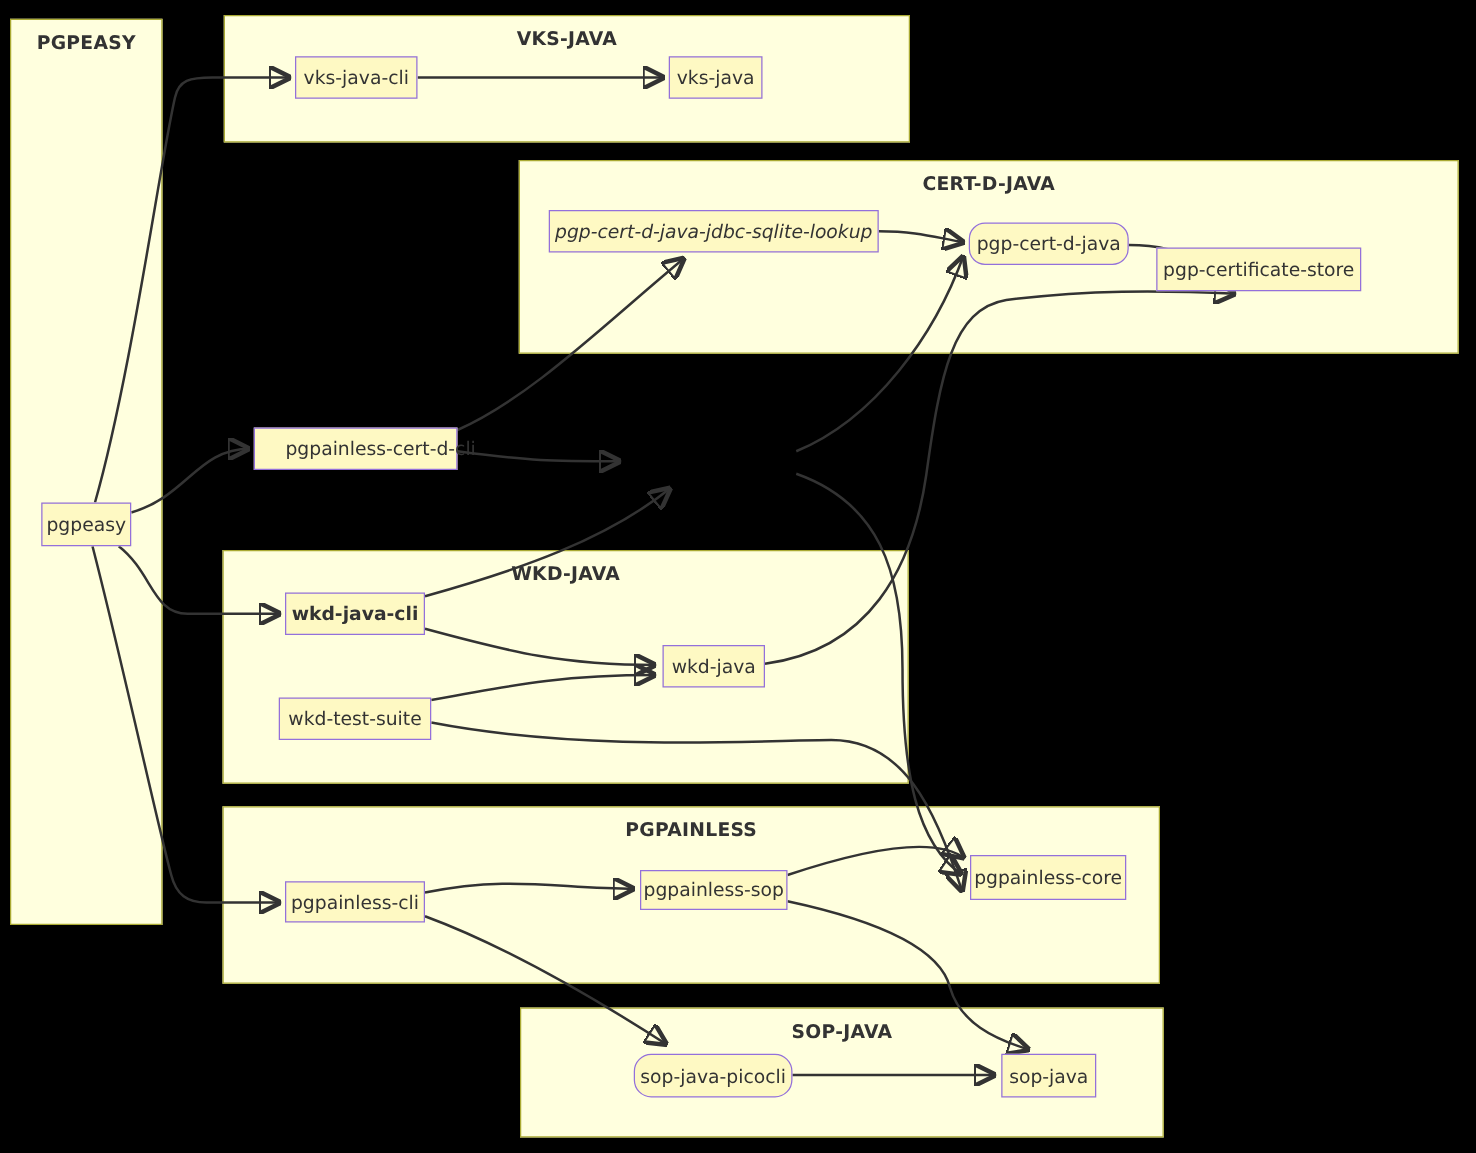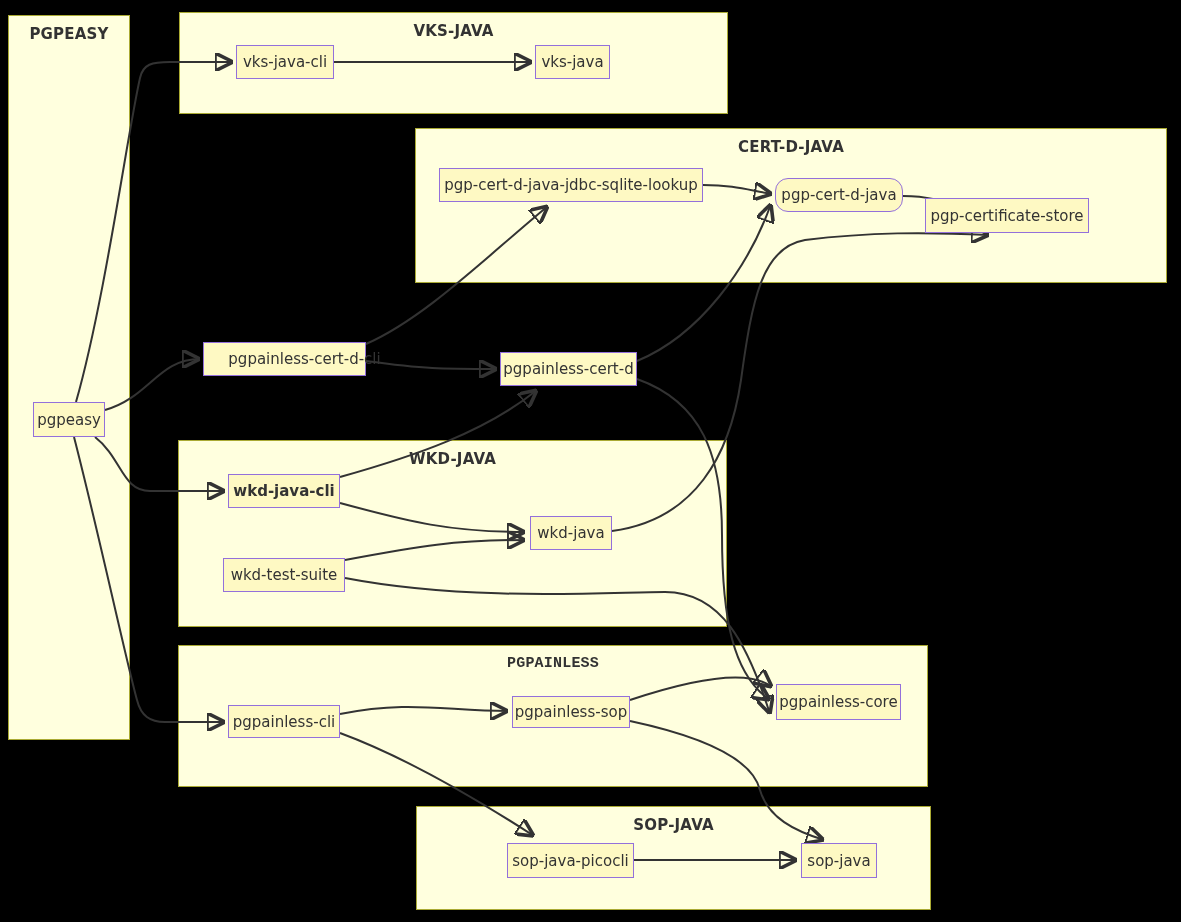--- a/index.html
+++ b/index.html
@@ -32,21 +32,21 @@
   </div>
   <div class="group" style="left:179px;top:12px;width:549px;height:102px;">
     <div class="group-title">VKS-JAVA</div>
   </div>
   <div class="group" style="left:415px;top:128px;width:752px;height:155px;">
     <div class="group-title">CERT-D-JAVA</div>
   </div>
   <div class="group" style="left:178px;top:440px;width:549px;height:187px;">
     <div class="group-title">WKD-JAVA</div>
   </div>
-  <div class="group" style="left:178px;top:645px;width:750px;height:142px;font-family:Liberation Mono, monospace;">
+  <div class="group" style="left:178px;top:645px;width:750px;height:142px;">
     <div class="group-title">PGPAINLESS</div>
   </div>
   <div class="group" style="left:416px;top:806px;width:515px;height:104px;">
     <div class="group-title">SOP-JAVA</div>
   </div>
 
   <svg class="edges" width="1181" height="922" viewBox="0 0 1181 922">
     <defs>
       <marker id="arrow" viewBox="0 0 10 10" refX="10" refY="5" markerWidth="9" markerHeight="9" orient="auto-start-reverse">
         <path d="M0,0 L10,5 L0,10 z" fill="#333333" stroke="none"></path>
@@ -71,27 +71,26 @@
     <path marker-end="url(#arrow)" d="M 340 714 C 410 700 445 711 508 711"></path>
     <path marker-end="url(#arrow)" d="M 340 733 C 405 757 475 798 534 836"></path>
     <path marker-end="url(#arrow)" d="M 630 700 C 690 680 748 668 772 687"></path>
     <path marker-end="url(#arrow)" d="M 630 721 C 700 736 752 758 760 790 C 768 818 795 831 824 840"></path>
     <path marker-end="url(#arrow)" d="M 634 860 L 797 860"></path>
   </svg>
 
   <div class="node" style="left:33px;top:402px;width:72px;height:35px;">pgpeasy</div>
   <div class="node" style="left:236px;top:45px;width:98px;height:34px;">vks-java-cli</div>
   <div class="node" style="left:535px;top:45px;width:75px;height:34px;">vks-java</div>
-  <div class="node" style="left:439px;top:168px;width:264px;height:34px;">pgp-cert-d-java-jdbc-sqlite-lookup</div>
+  <div class="node" style="left:439px;top:168px;width:264px;height:34px;font-style:italic;">pgp-cert-d-java-jdbc-sqlite-lookup</div>
   <div class="node" style="left:775px;top:178px;width:128px;height:34px;border-radius:13px;">pgp-cert-d-java</div>
   <div class="node" style="left:925px;top:198px;width:164px;height:35px;">pgp-certificate-store</div>
   <div class="node" style="left:203px;top:342px;width:163px;height:34px;padding-left:40px;">pgpainless-cert-d-cli</div>
-  <div class="node" style="left:500px;top:352px;width:137px;height:34px;">pgpainless-cert-d</div>
   <div class="node" style="left:228px;top:474px;width:112px;height:34px;font-weight:bold;">wkd-java-cli</div>
   <div class="node" style="left:530px;top:516px;width:82px;height:34px;">wkd-java</div>
   <div class="node" style="left:223px;top:558px;width:122px;height:34px;">wkd-test-suite</div>
   <div class="node" style="left:228px;top:705px;width:112px;height:33px;">pgpainless-cli</div>
   <div class="node" style="left:512px;top:696px;width:118px;height:32px;">pgpainless-sop</div>
   <div class="node" style="left:776px;top:684px;width:125px;height:36px;">pgpainless-core</div>
-  <div class="node" style="left:507px;top:843px;width:127px;height:35px;">sop-java-picocli</div>
+  <div class="node" style="left:507px;top:843px;width:127px;height:35px;border-radius:14px;">sop-java-picocli</div>
   <div class="node" style="left:801px;top:843px;width:76px;height:35px;">sop-java</div>
 
 </div>
 
 </body></html>

